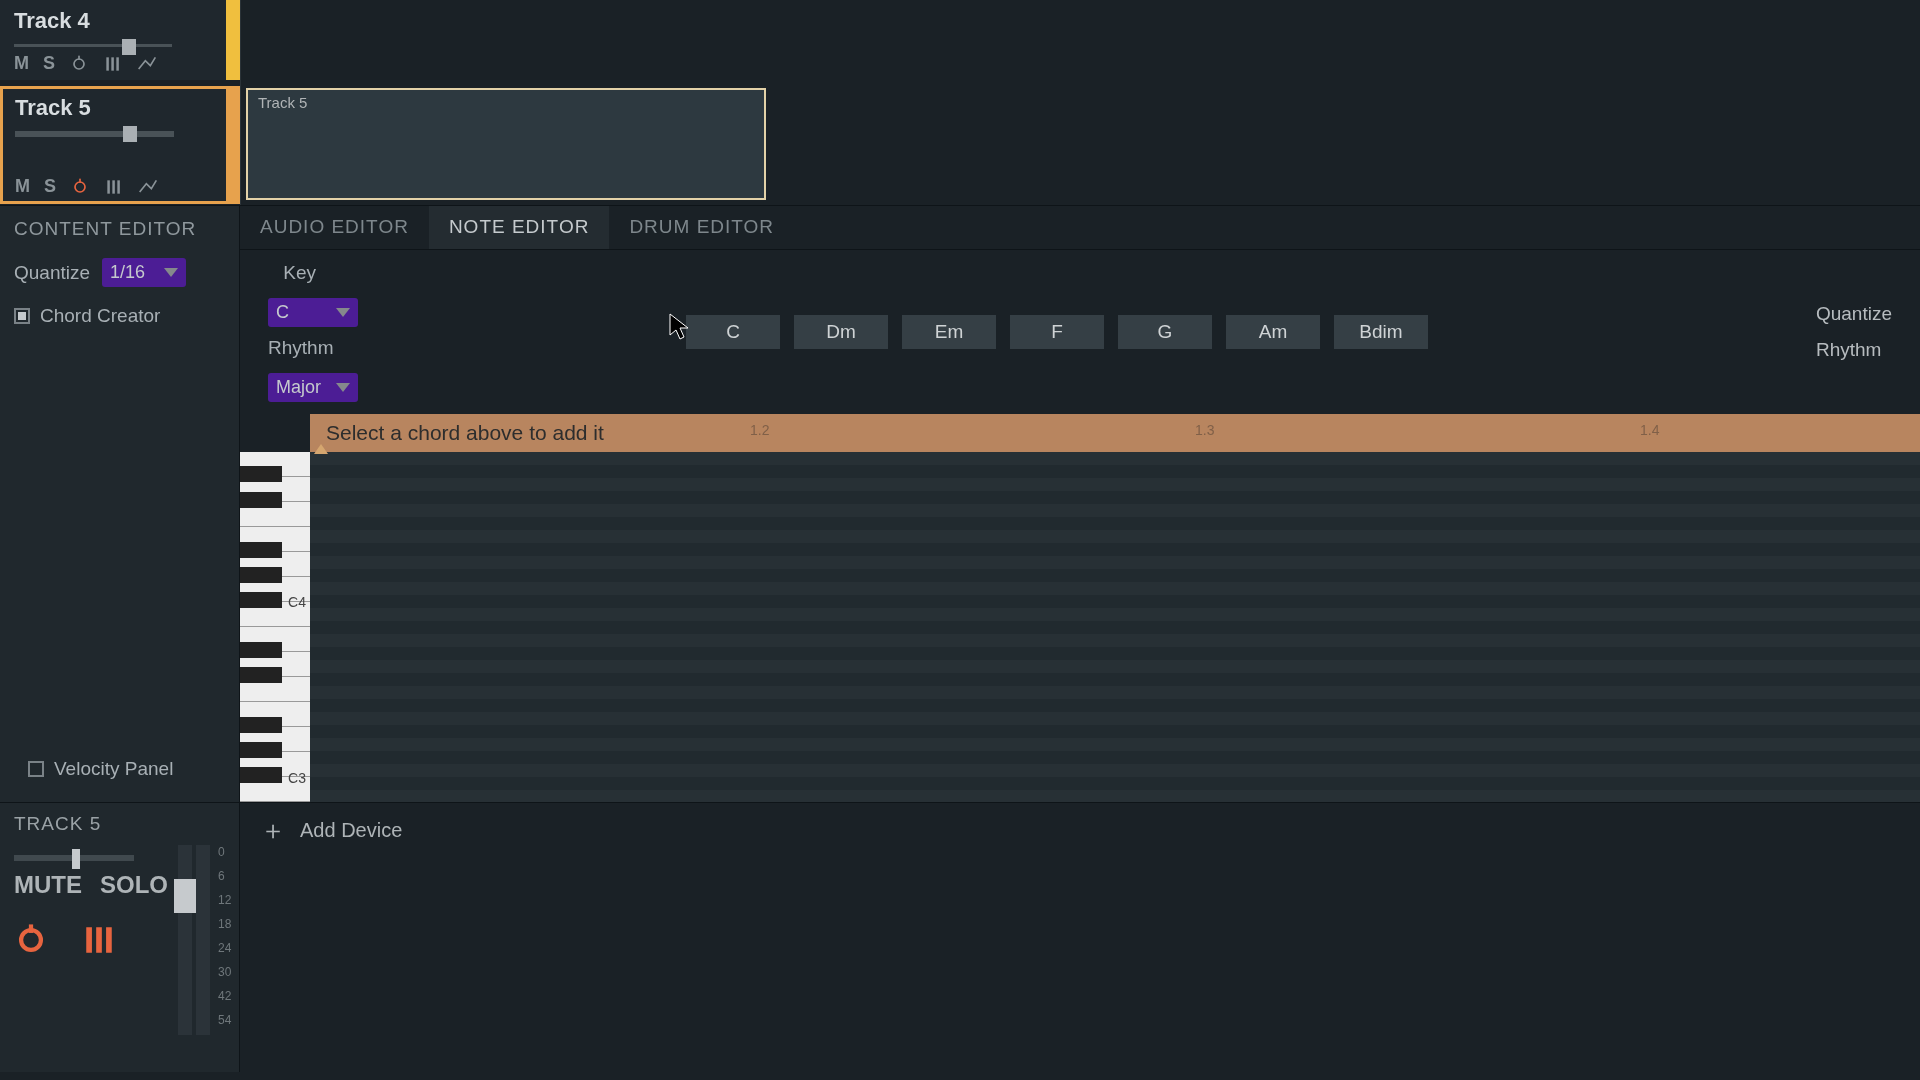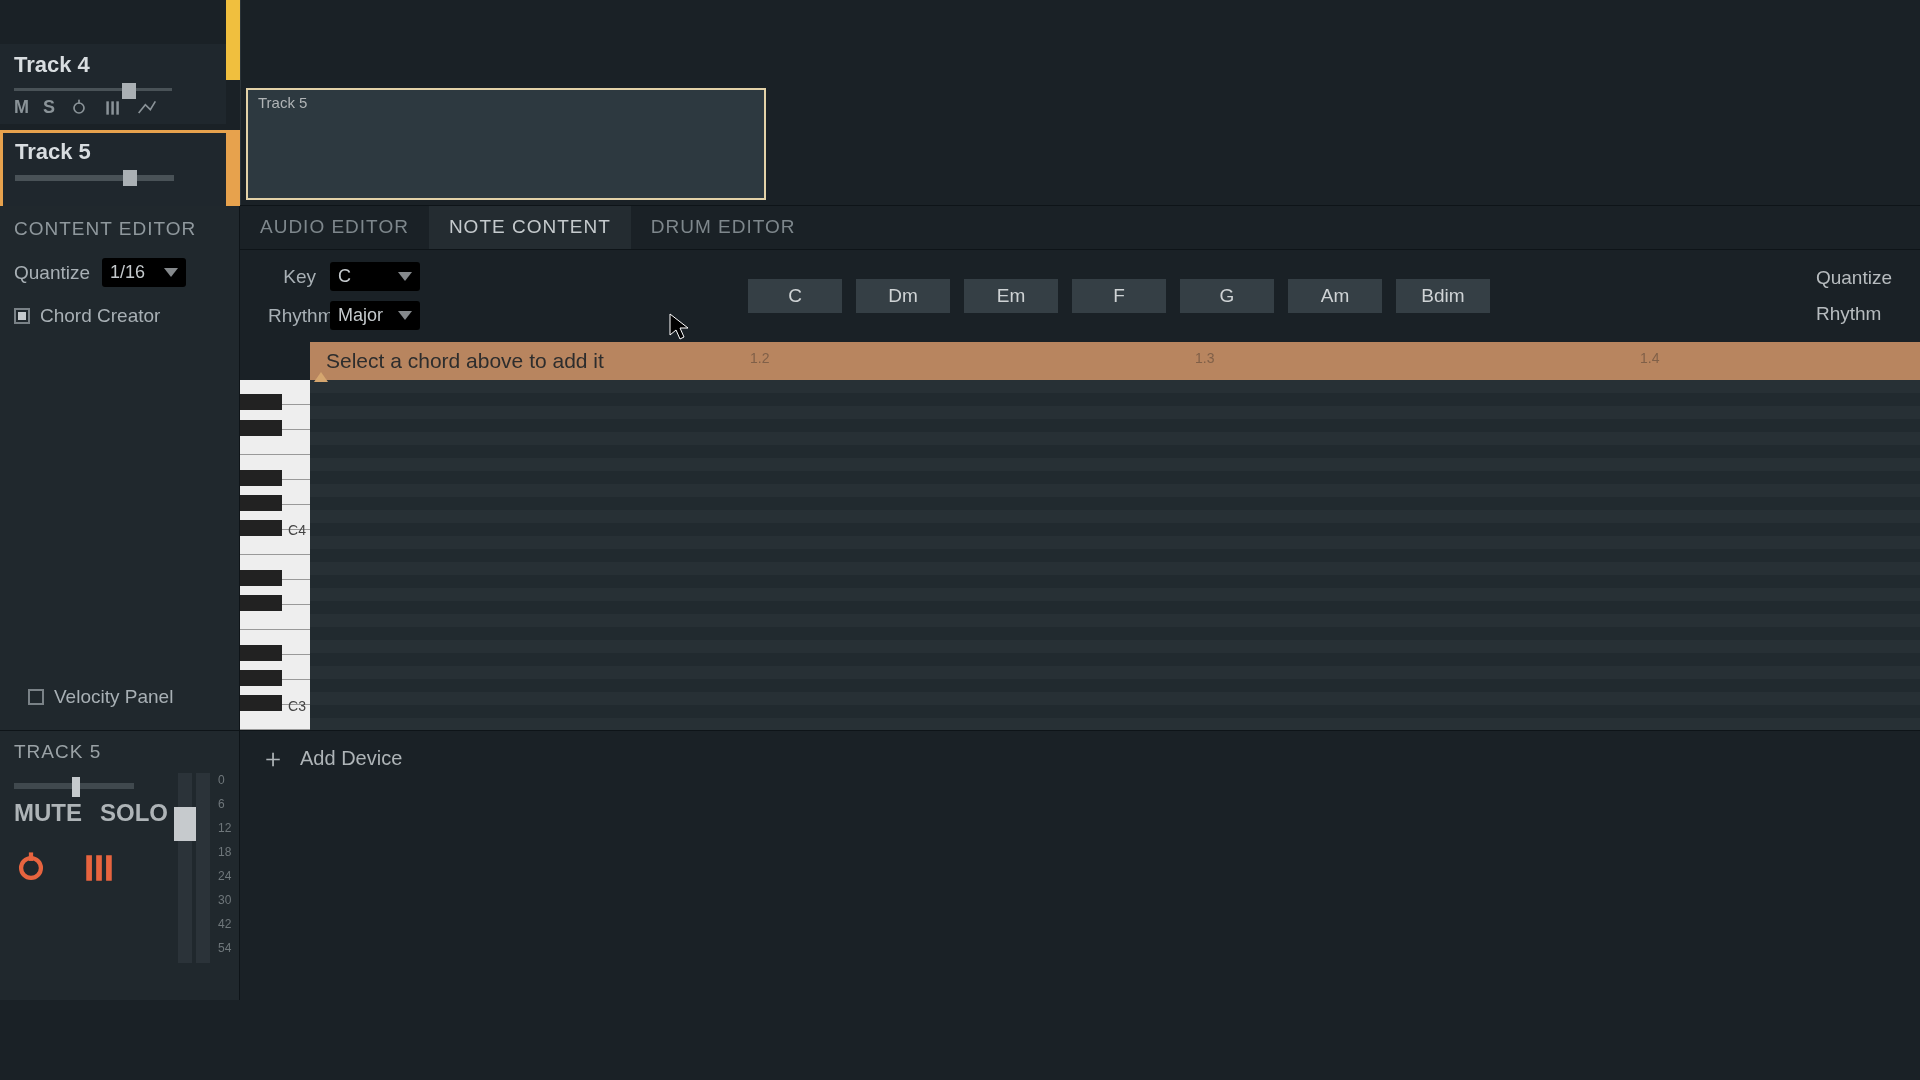--- a/index.html
+++ b/index.html
@@ -5,21 +5,21 @@
 * { margin: 0; padding: 0; box-sizing: border-box; font-family: Arial, sans-serif; }
 body { background: #1a2126; color: #a8b0b5; overflow: hidden; width: 1920px; height: 1080px; }
 
 
 .tracks-area { display: flex; height: 205px; }
 .tracks-left { width: 240px; display: flex; flex-direction: column; }
 .track-header {
   border: 2px solid transparent; padding: 6px 12px 4px; background: #1f272d;
   display: flex; flex-direction: column; gap: 6px; height: 80px;
 }
-.track-header.t4 { height: 80px; border-color: transparent; margin-top: 44px; }
+.track-header.t4 { height: 80px; border-color: transparent; }
 .track-header.t5 { height: 118px; border: 3px solid #e7a24d; border-right: none; margin-top: 6px; }
 .track-name { color: #d8dde0; font-size: 22px; font-weight: 600; }
 .track-slider { height: 6px; background: #495257; width: 80%; position: relative; margin-top: 4px; }
 .track-slider .thumb { position: absolute; left: 68%; top: -5px; width: 14px; height: 16px; background: #aab0b4; }
 .track-ctrl-row { display: flex; gap: 14px; align-items: center; margin-top: auto; }
 .tc-btn { font-size: 18px; font-weight: 700; color: #8a9398; cursor: pointer; }
 .tc-ico svg { width: 20px; height: 20px; display: block; }
 
 .color-bar { width: 14px; background: #e7a24d; }
 .color-bar.t4 { height: 80px; background: #f0bf3e; }
@@ -37,38 +37,38 @@
 .content-editor-side {
   width: 240px; background: #20282d; padding: 12px 14px; display: flex; flex-direction: column;
   border-right: 1px solid #0e1418;
 }
 .section-title { font-size: 19px; letter-spacing: 1px; color: #8f989d; margin-bottom: 18px; }
 
 .quantize-row { display: flex; align-items: center; gap: 12px; margin-bottom: 18px; }
 .label { font-size: 19px; color: #a8b0b5; }
 .dropdown {
   display: flex; align-items: center; justify-content: space-between;
-  background: #000000; padding: 4px 8px; border-radius: 3px; min-width: 84px;
+  background: #4c1d95; padding: 4px 8px; border-radius: 3px; min-width: 84px;
   font-size: 18px; color: #c5cacd; cursor: pointer;
 }
 .chev { width: 0; height: 0; border-left: 7px solid transparent; border-right: 7px solid transparent; border-top: 9px solid #85898c; margin-left: 10px; }
 
 .check-row { display: flex; gap: 10px; align-items: center; font-size: 19px; }
 .checkbox { width: 16px; height: 16px; border: 2px solid #7a8287; display: inline-block; position: relative; }
 .checkbox.on .inner { position: absolute; inset: 2px; background: #c5cacd; }
 
 .editor-main { flex: 1; display: flex; flex-direction: column; }
 .tabs-row { display: flex; height: 44px; align-items: stretch; border-bottom: 1px solid #0e1418; }
 .tab { padding: 10px 20px; font-size: 19px; letter-spacing: 1px; color: #7e878c; cursor: pointer; }
 .tab.active { color: #c5cacd; background: #242c31; }
 
 
 .keyrow { display: flex; align-items: center; padding: 12px 28px; gap: 28px; }
 .key-block { display: flex; flex-direction: column; gap: 10px; }
-.kv { display: flex; align-items: center; gap: 14px; }
+.kv { display: flex; align-items: flex-start; gap: 14px; flex-direction: column; }
 .kv .label { width: 48px; text-align: right; font-size: 19px; }
 .kv .dropdown { min-width: 90px; }
 
 .chords-row { display: flex; gap: 14px; margin-left: 300px; }
 .chord-btn {
   width: 94px; height: 34px; background: #353f45; color: #cfd3d5;
   display: flex; align-items: center; justify-content: center;
   font-size: 19px; cursor: pointer;
 }
 
@@ -223,21 +223,21 @@
     <div style="flex:1"></div>
     <div class="check-row velocity-row">
       <span class="checkbox"></span>
       <span>Velocity Panel</span>
     </div>
   </div>
 
   <div class="editor-main">
     <div class="tabs-row">
       <div class="tab">AUDIO EDITOR</div>
-      <div class="tab active">NOTE CONTENT</div>
+      <div class="tab active">NOTE EDITOR</div>
       <div class="tab">DRUM EDITOR</div>
     </div>
 
     <div class="keyrow">
       <div class="key-block">
         <div class="kv">
           <span class="label">Key</span>
           <div class="dropdown">
             <span>C</span>
             <span class="chev"></span>

